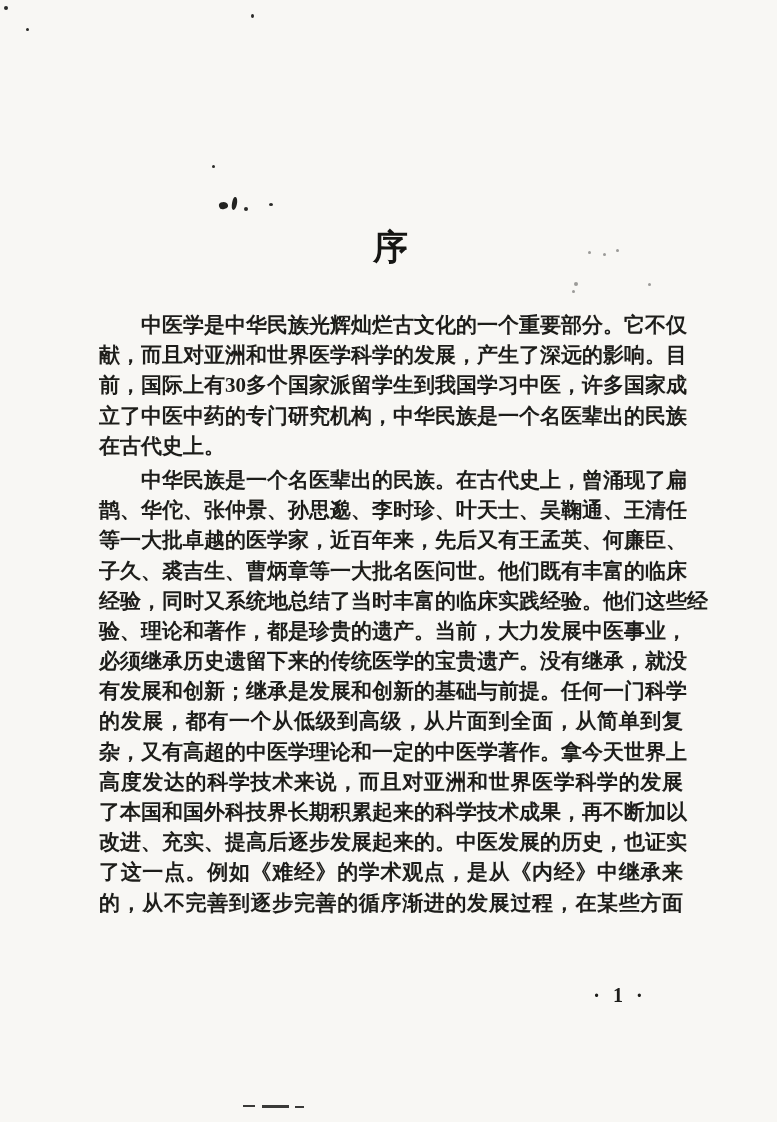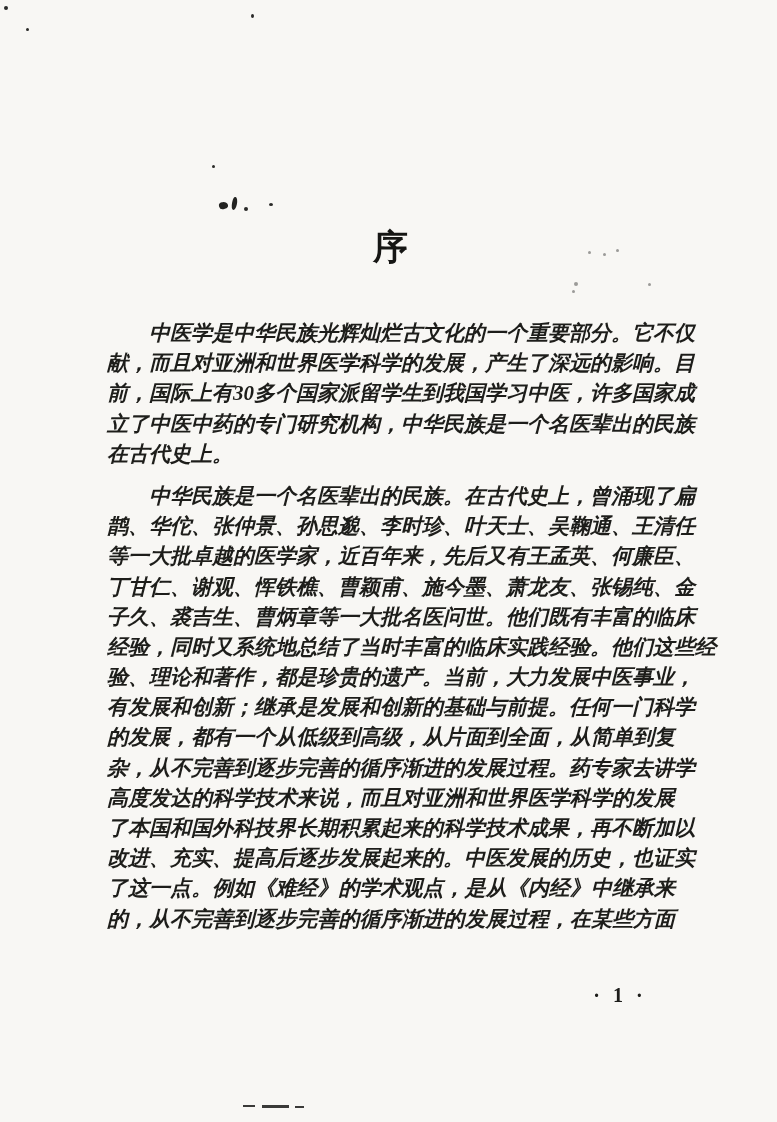--- a/index.html
+++ b/index.html
@@ -30,23 +30,22 @@
     letter-spacing: 1px;
     color: #161614;
   }
   .body-text {
     position: absolute;
     top: 306px;
     left: 95px;
     width: 592px;
   }
   .para {
-    margin: 12px;
+    margin: 4px;
     padding: 0;
-    font-style: italic;
   }
   .para + .para {
     margin-top: 3px;
   }
   .line {
     height: 30.2px;
     line-height: 30.2px;
     font-size: 21px;
     font-weight: 600;
     text-align: justify;
@@ -116,27 +115,27 @@
       <div class="line indent">中医学是中华民族光辉灿烂古文化的一个重要部分。它不仅</div>
       <div class="line">献，而且对亚洲和世界医学科学的发展，产生了深远的影响。目</div>
       <div class="line">前，国际上有30多个国家派留学生到我国学习中医，许多国家成</div>
       <div class="line">立了中医中药的专门研究机构，中华民族是一个名医辈出的民族</div>
       <div class="line short">在古代史上。</div>
     </div>
     <div class="para">
       <div class="line indent">中华民族是一个名医辈出的民族。在古代史上，曾涌现了扁</div>
       <div class="line">鹊、华佗、张仲景、孙思邈、李时珍、叶天士、吴鞠通、王清任</div>
       <div class="line">等一大批卓越的医学家，近百年来，先后又有王孟英、何廉臣、</div>
-      <div class="line">丁甘仁、谢观、恽铁樵、曹颖甫、施今墨、萧龙友、张锡纯、金</div>
       <div class="line">子久、裘吉生、曹炳章等一大批名医问世。他们既有丰富的临床</div>
       <div class="line">经验，同时又系统地总结了当时丰富的临床实践经验。他们这些经</div>
       <div class="line">验、理论和著作，都是珍贵的遗产。当前，大力发展中医事业，</div>
+      <div class="line">必须继承历史遗留下来的传统医学的宝贵遗产。没有继承，就没</div>
       <div class="line">有发展和创新；继承是发展和创新的基础与前提。任何一门科学</div>
       <div class="line">的发展，都有一个从低级到高级，从片面到全面，从简单到复</div>
-      <div class="line">杂，从不完善到逐步完善的循序渐进的发展过程。药专家去讲学</div>
+      <div class="line">杂，又有高超的中医学理论和一定的中医学著作。拿今天世界上</div>
       <div class="line">高度发达的科学技术来说，而且对亚洲和世界医学科学的发展</div>
       <div class="line">了本国和国外科技界长期积累起来的科学技术成果，再不断加以</div>
       <div class="line">改进、充实、提高后逐步发展起来的。中医发展的历史，也证实</div>
       <div class="line">了这一点。例如《难经》的学术观点，是从《内经》中继承来</div>
       <div class="line">的，从不完善到逐步完善的循序渐进的发展过程，在某些方面</div>
     </div>
   </div>
 
   <div class="page-number">· 1 ·</div>
 

